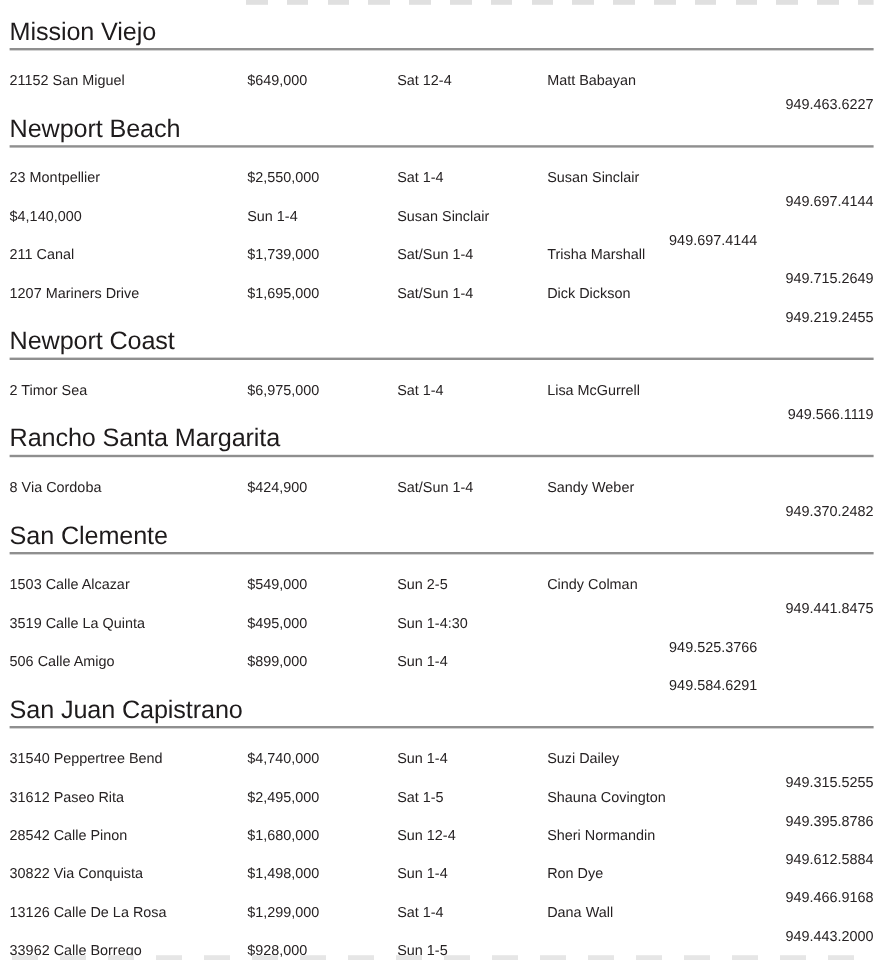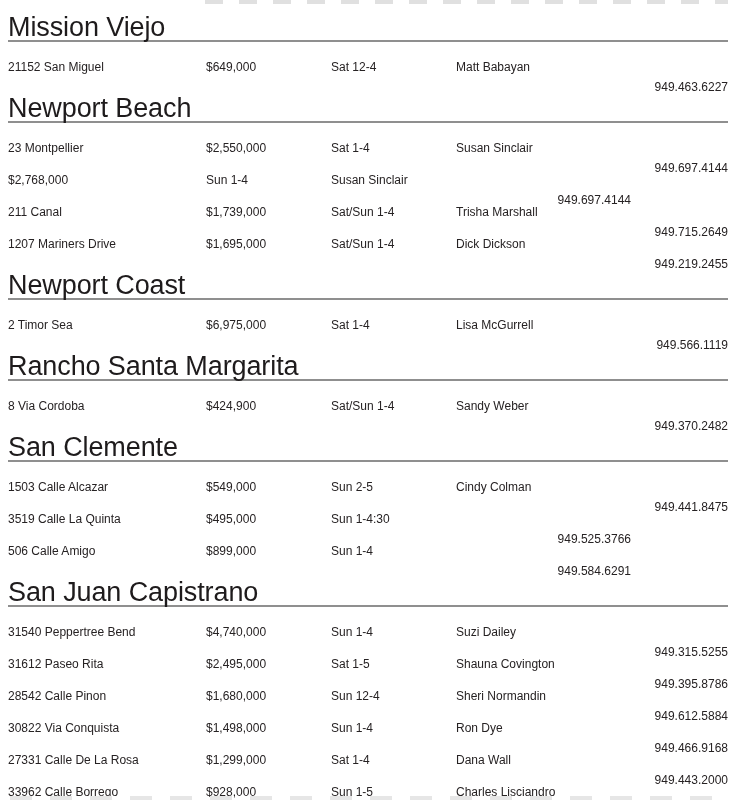--- a/index.html
+++ b/index.html
@@ -24,21 +24,21 @@
   }
   .ghost-top { top: 0; left: 205px; right: 12px; }
   .ghost-bottom {
     bottom: 0; left: 10px; right: 12px;
     background-image: repeating-linear-gradient(90deg, #e6e6e6 0 22px, transparent 22px 40px);
   }
   .section { margin-top: 18px; }
   .section:first-of-type { margin-top: 15px; }
   .city-header {
     margin: 0;
-    font-size: 27px;
+    font-size: 21px;
     line-height: 24px;
     font-weight: 400;
     letter-spacing: -0.1px;
     color: #1e1b1c;
     border-bottom: 2px solid var(--rule-color, #8f8f8f);
     padding-bottom: 1px;
   }
   .rows { margin-top: 4px; }
   .listing-row {
     display: grid;
@@ -76,21 +76,21 @@
     <div class="rows">
   <div class="listing-row">
     <span class="cell cell-address">23 Montpellier</span>
     <span class="cell cell-price">$2,550,000</span>
     <span class="cell cell-time">Sat 1-4</span>
     <span class="cell cell-agent">Susan Sinclair</span>
     <span class="cell cell-phone">949.697.4144</span>
   </div>
 
   <div class="listing-row">
-    <span class="cell cell-price">$2,768,000</span>
+    <span class="cell cell-price">$4,140,000</span>
     <span class="cell cell-time">Sun 1-4</span>
     <span class="cell cell-agent">Susan Sinclair</span>
     <span class="cell cell-phone">949.697.4144</span>
   </div>
 
   <div class="listing-row">
     <span class="cell cell-address">211 Canal</span>
     <span class="cell cell-price">$1,739,000</span>
     <span class="cell cell-time">Sat/Sun 1-4</span>
     <span class="cell cell-agent">Trisha Marshall</span>
@@ -189,31 +189,30 @@
 
   <div class="listing-row">
     <span class="cell cell-address">30822 Via Conquista</span>
     <span class="cell cell-price">$1,498,000</span>
     <span class="cell cell-time">Sun 1-4</span>
     <span class="cell cell-agent">Ron Dye</span>
     <span class="cell cell-phone">949.466.9168</span>
   </div>
 
   <div class="listing-row">
-    <span class="cell cell-address">27331 Calle De La Rosa</span>
+    <span class="cell cell-address">13126 Calle De La Rosa</span>
     <span class="cell cell-price">$1,299,000</span>
     <span class="cell cell-time">Sat 1-4</span>
     <span class="cell cell-agent">Dana Wall</span>
     <span class="cell cell-phone">949.443.2000</span>
   </div>
 
   <div class="listing-row">
     <span class="cell cell-address">33962 Calle Borrego</span>
     <span class="cell cell-price">$928,000</span>
     <span class="cell cell-time">Sun 1-5</span>
-    <span class="cell cell-agent">Charles Lisciandro</span>
     <span class="cell cell-phone">949.493.8812</span>
   </div>
 </div>
   </section>
 </div>
   <div class="ghost ghost-bottom"></div>
 </div>
 
 </body></html>

